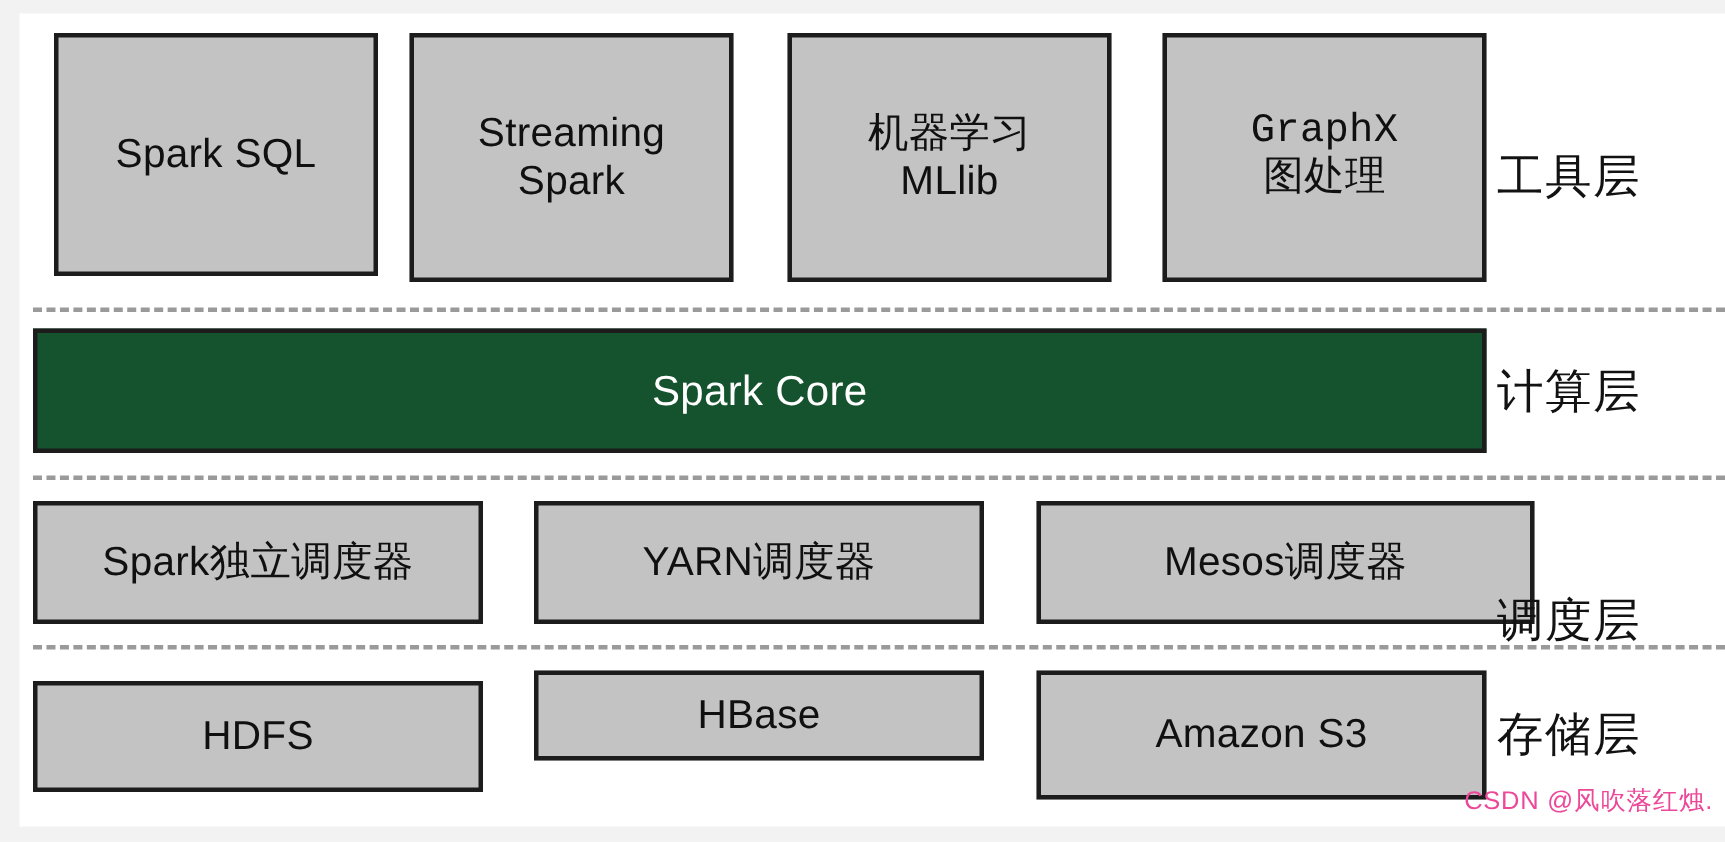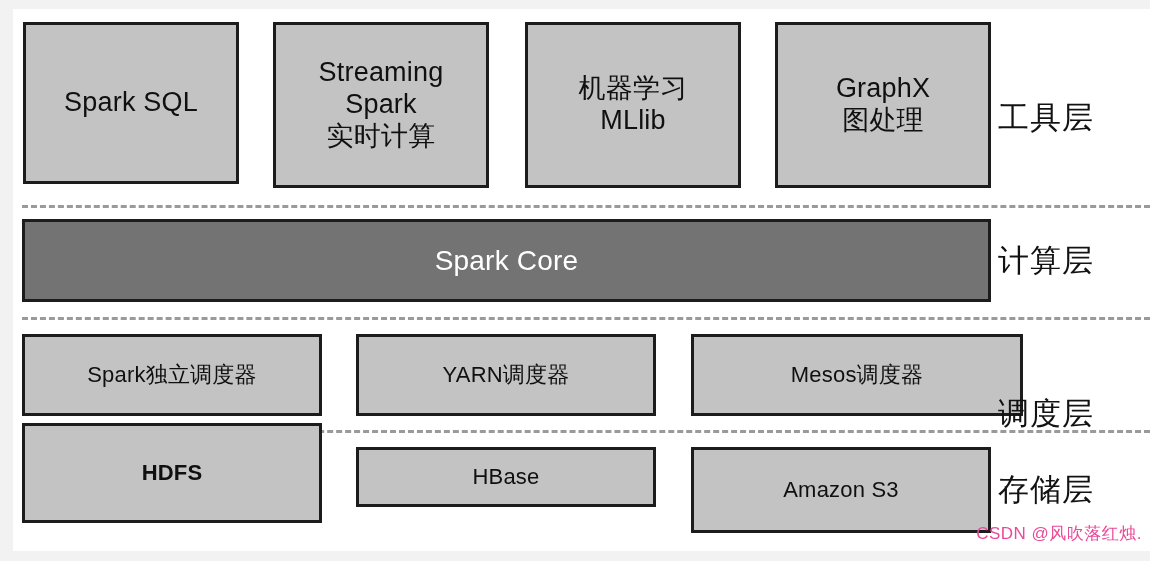--- a/index.html
+++ b/index.html
@@ -37,28 +37,28 @@
     position: absolute;
     box-sizing: border-box;
     background: #c3c3c3;
     border: 3px solid #1c1c1c;
     display: flex;
     align-items: center;
     justify-content: center;
     text-align: center;
     color: #101010;
     line-height: 1.18;
-    font-size: 22px;
+    font-size: 27px;
     letter-spacing: 0.2px;
   }
   .box.tall {
     font-size: 27px;
   }
   .box.core {
-    background: #737373;
+    background: #14532d;
     color: #ffffff;
     border: 3px solid #1c1c1c;
     font-size: 28px;
   }
   .box .lines {
     display: block;
     padding: 0 4px;
   }
   .box .lines span {
     display: block;
@@ -90,39 +90,38 @@
     white-space: nowrap;
   }
 </style>
 </head>
 <body>
 
 <div id="diagram">
   <div class="card">
 
     <div class="row">
-      <div class="box tall" style="left:10px; top:13px; width:216px; height:162px;align-items:center;">
+      <div class="box tall" style="left:23px; top:13px; width:216px; height:162px;align-items:center;">
         <span class="lines">
           <span>Spark SQL</span>
         </span>
       </div>
       <div class="box tall" style="left:260px; top:13px; width:216px; height:166px;">
         <span class="lines">
           <span>Streaming</span>
           <span>Spark</span>
-          <span>实时计算</span>
         </span>
       </div>
       <div class="box tall" style="left:512px; top:13px; width:216px; height:166px;">
         <span class="lines">
           <span>机器学习</span>
           <span>MLlib</span>
         </span>
       </div>
-      <div class="box tall" style="left:762px; top:13px; width:216px; height:166px;">
+      <div class="box tall" style="left:762px; top:13px; width:216px; height:166px;font-family:Liberation Mono, monospace;">
         <span class="lines">
           <span>GraphX</span>
           <span>图处理</span>
         </span>
       </div>
       <div class="layer-label" style="left:985px; top:93px;">工具层</div>
     </div>
 
     <div class="divider" style="top:196px;"></div>
 
@@ -152,21 +151,21 @@
         <span class="lines">
           <span>Mesos调度器</span>
         </span>
       </div>
       <div class="layer-label" style="left:985px; top:350px;margin-top:39px;">调度层</div>
     </div>
 
     <div class="divider" style="top:421px;"></div>
 
     <div class="row">
-      <div class="box" style="left:9px; top:414px; width:300px; height:100px;font-weight:bold;">
+      <div class="box" style="left:9px; top:445px; width:300px; height:74px;">
         <span class="lines">
           <span>HDFS</span>
         </span>
       </div>
       <div class="box" style="left:343px; top:438px; width:300px; height:60px;">
         <span class="lines">
           <span>HBase</span>
         </span>
       </div>
       <div class="box" style="left:678px; top:438px; width:300px; height:86px;">

